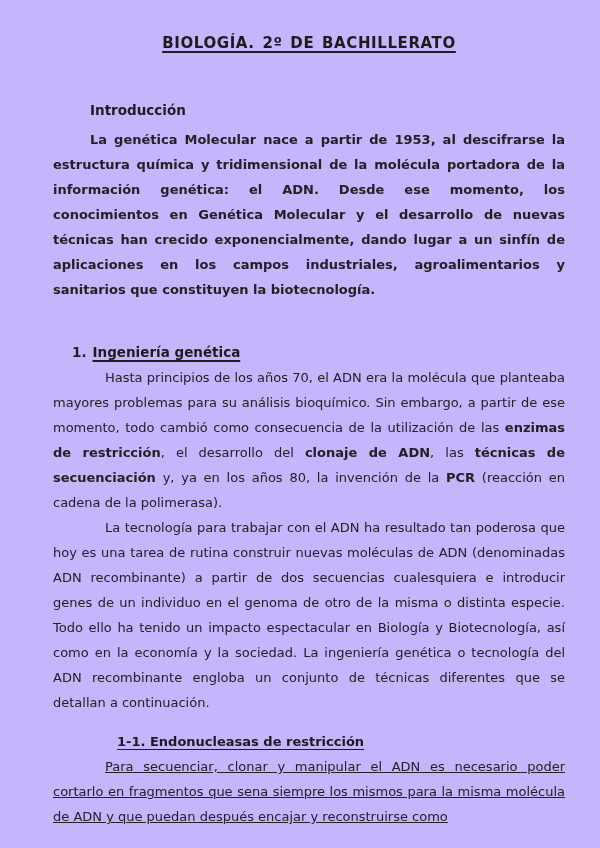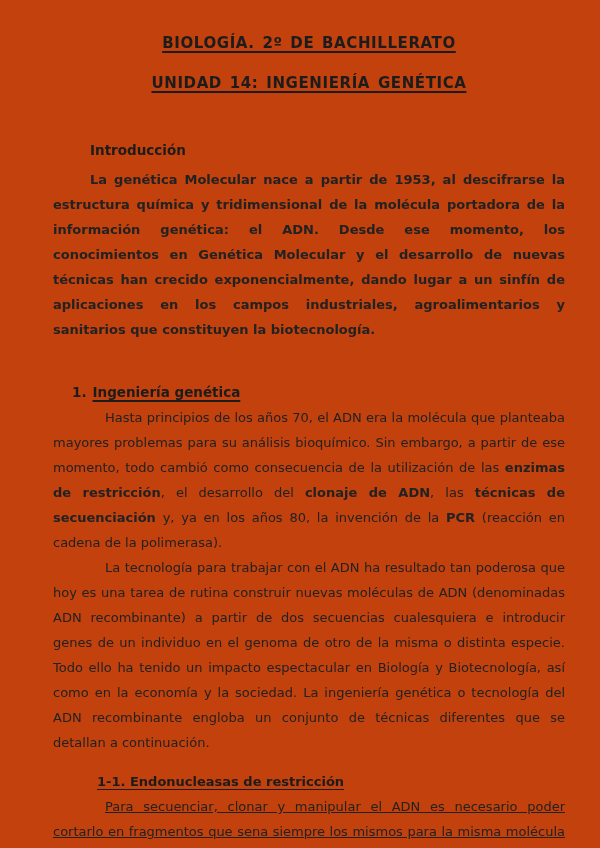--- a/index.html
+++ b/index.html
@@ -6,21 +6,21 @@
   html, body { width: 600px; height: 848px; }
   body {
     background: #ffffff;
     font-family: "DejaVu Sans", sans-serif;
     color: #1c1c1c;
     overflow: hidden;
   }
   .page {
     width: 600px;
     height: 848px;
-    background: #c2410c;
+    background: #c4b5fd;
     padding: 34px 35px 0 53px;
   }
   .doc-title {
     text-align: center;
     font-weight: bold;
     font-size: 15px;
     letter-spacing: 0.6px;
     word-spacing: 2px;
     line-height: 1.2;
   }
@@ -59,36 +59,35 @@
   .section1-heading .num { text-decoration: none; padding-right: 6px; }
   .section1-heading .u {
     text-decoration: underline;
     text-underline-offset: 3px;
     text-decoration-thickness: 1.5px;
   }
   .s1-para { text-indent: 52px; }
   .s1-para b { font-weight: bold; }
   .subsection-heading {
     margin-top: 14px;
-    margin-left: 44px;
+    margin-left: 64px;
     font-size: 13px;
     line-height: 25px;
     text-decoration: underline;
     text-underline-offset: 3px;
   }
   .last-para { margin-top: 0; text-decoration: underline; }
 </style>
 </head>
 <body>
 
 <div class="page">
 
   <h1 class="doc-title"><span class="u">BIOLOGÍA. 2º DE BACHILLERATO</span></h1>
 
-  <h1 class="doc-title"><span class="u">UNIDAD 14:  INGENIERÍA GENÉTICA</span></h1>
 
   <h2 class="intro-heading">Introducción</h2>
 
   <p class="body-text intro-para">La genética Molecular nace a partir de 1953, al descifrarse la estructura química y tridimensional de la molécula portadora de la información genética: el ADN. Desde ese momento, los conocimientos en Genética Molecular y el desarrollo de nuevas técnicas han crecido exponencialmente, dando lugar a un sinfín de aplicaciones en los campos industriales, agroalimentarios y sanitarios que constituyen la biotecnología.</p>
 
   <h2 class="section1-heading"><span class="num">1.</span><span class="u">Ingeniería genética</span></h2>
 
   <p class="body-text s1-para"><span>Hasta principios de los años 70, el ADN era la molécula que planteaba mayores problemas para su análisis bioquímico. Sin embargo, a partir de ese momento, todo cambió como consecuencia de la utilización de las </span><b>enzimas de restricción</b><span>, el desarrollo del </span><b>clonaje de ADN</b><span>, las </span><b>técnicas de secuenciación</b><span> y, ya en los años 80, la invención de la </span><b>PCR</b><span> (reacción en cadena de la polimerasa).</span></p>
 
   <p class="body-text s1-para">La tecnología para trabajar con el ADN ha resultado tan poderosa que hoy es una tarea de rutina construir nuevas moléculas de ADN (denominadas ADN recombinante) a partir de dos secuencias cualesquiera e introducir genes de un individuo en el genoma de otro de la misma o distinta especie. Todo ello ha tenido un impacto espectacular en Biología y Biotecnología, así como en la economía y la sociedad. La ingeniería genética o tecnología del ADN recombinante engloba un conjunto de técnicas diferentes que se detallan a continuación.</p>

